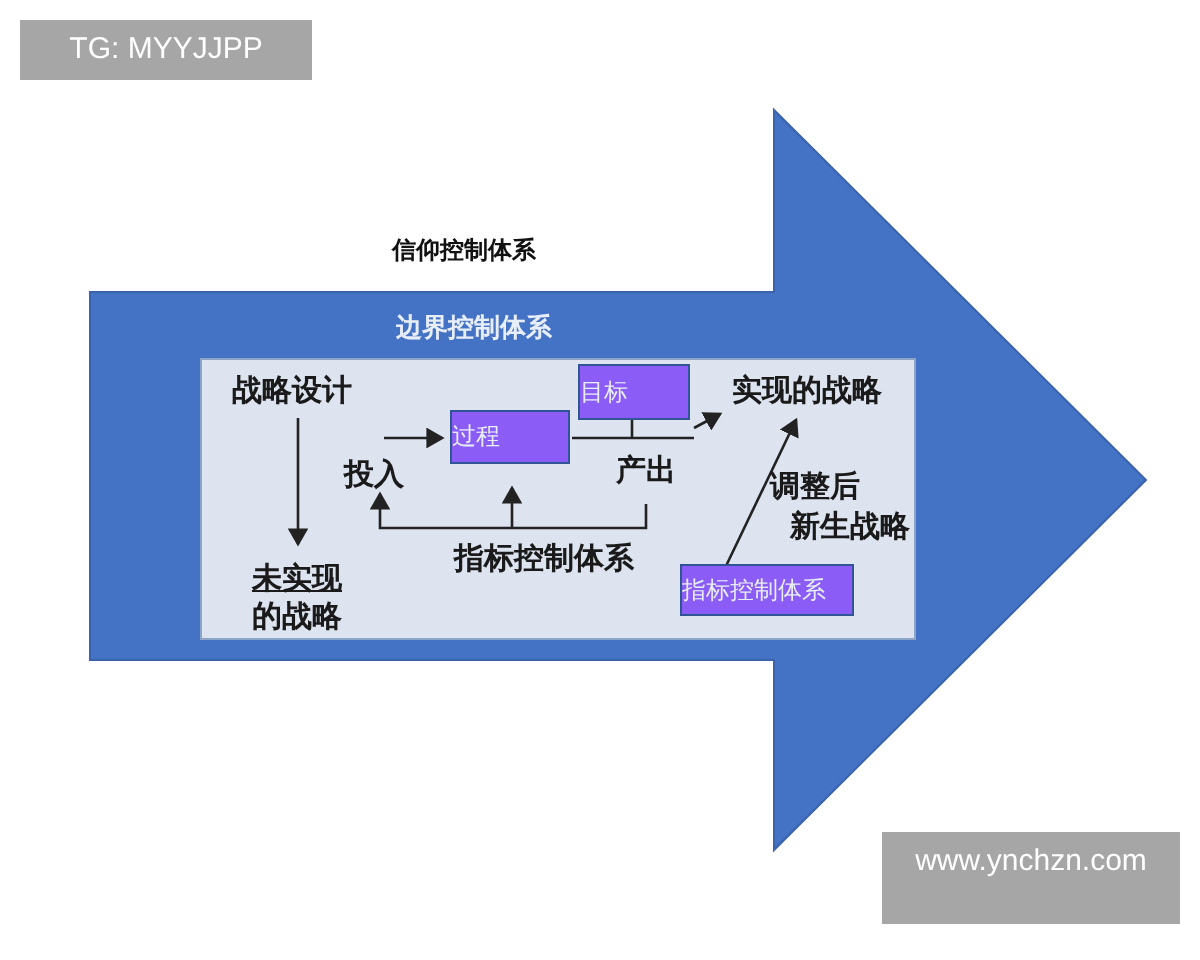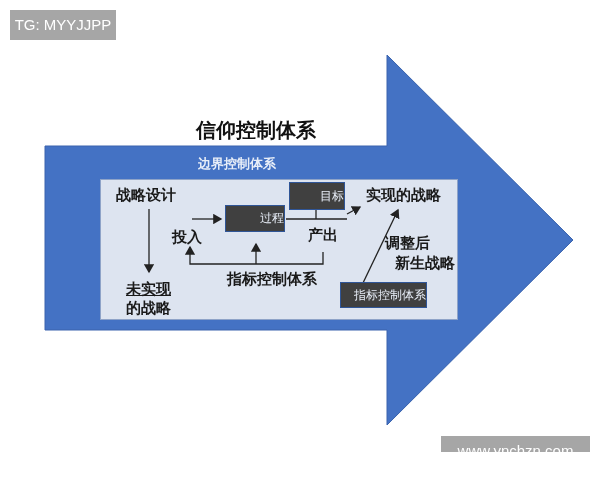--- a/index.html
+++ b/index.html
@@ -2,35 +2,35 @@
 <html><head>
 <meta charset="utf-8">
 <style>
   html,body{margin:0;padding:0;background:#fff;}
   body{width:600px;height:480px;position:relative;overflow:hidden;font-family:"DejaVu Sans","Liberation Sans",sans-serif;}
   .abs{position:absolute;}
   .wm{background:#a6a6a6;color:#fff;font-family:"Liberation Sans",sans-serif;font-size:15px;line-height:30px;text-align:center;}
   svg.arrow{position:absolute;left:0;top:0;}
   .title{font-weight:bold;color:#111;}
   .txt{color:#1a1a1a;font-size:15px;font-weight:bold;white-space:nowrap;}
-  .box{background:#404040;color:#e8eef8;font-size:12px;text-align:right;border:1px solid #2f5597;}
+  .box{background:#8b5cf6;color:#e8eef8;font-size:12px;text-align:left;border:1px solid #2f5597;}
   .panel{background:#dde4f0;border:1px solid #8ea3c8;}
 </style>
 </head>
 <body>
 
 <svg class="arrow" width="600" height="480">
   <polygon points="45,146 387,146 387,55 573,240 387,425 387,330 45,330" fill="#4472c4" stroke="#3a63ad" stroke-width="1"></polygon>
 
 </svg>
 
-<div class="abs wm" style="left:10px;top:10px;width:106px;height:30px;">TG: MYYJJPP</div>
-<div class="abs wm" style="left:441px;top:436px;width:149px;height:16px;">www.ynchzn.com</div>
+<div class="abs wm" style="left:10px;top:10px;width:146px;height:30px;">TG: MYYJJPP</div>
+<div class="abs wm" style="left:441px;top:416px;width:149px;height:46px;">www.ynchzn.com</div>
 
-<div class="abs title" style="left:196px;top:117px;font-size:20px;">信仰控制体系</div>
+<div class="abs title" style="left:196px;top:117px;font-size:12px;">信仰控制体系</div>
 <div class="abs title" style="left:198px;top:155px;font-size:13px;color:#e8eef8;">边界控制体系</div>
 
 <div class="abs panel" style="left:100px;top:179px;width:356px;height:139px;"></div>
 
 <svg class="abs" style="left:0;top:0;" width="600" height="480">
   <defs>
     <marker id="ah" markerWidth="8" markerHeight="8" refX="6" refY="4" orient="auto">
       <path d="M0,0 L7,4 L0,8 z" fill="#222"></path>
     </marker>
   </defs>

